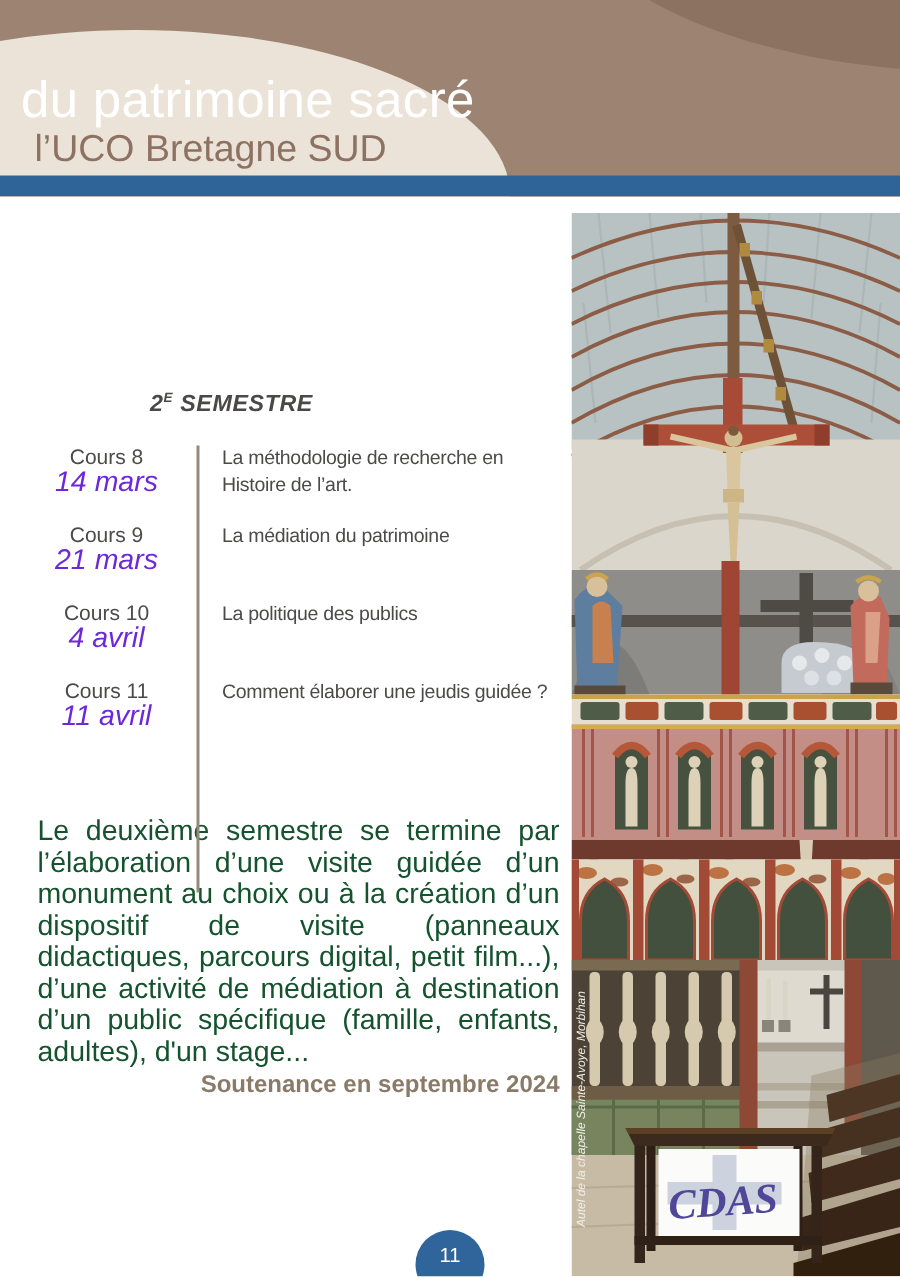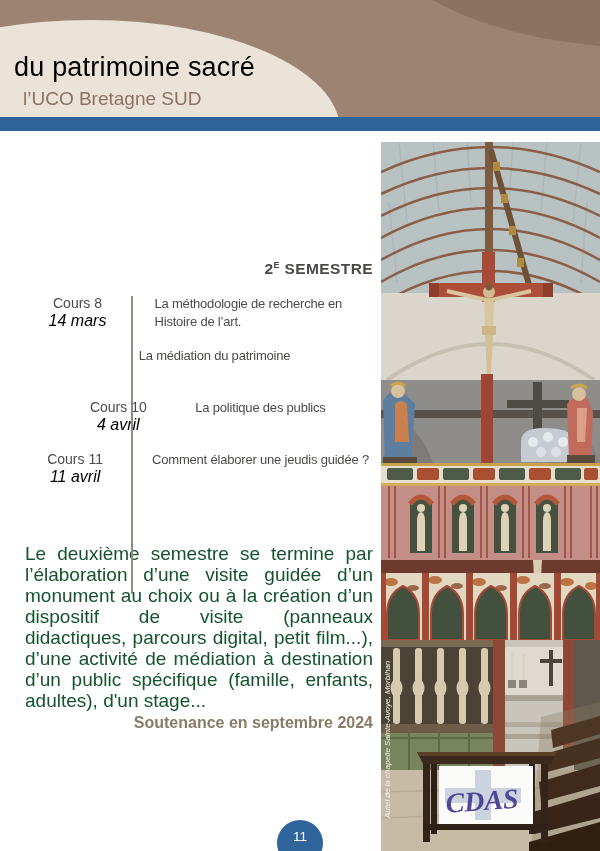--- a/index.html
+++ b/index.html
@@ -5,37 +5,37 @@
   html,body{margin:0;padding:0;background:#fff;}
   .page{position:relative;width:600px;height:851px;background:#ffffff;overflow:hidden;
         font-family:"Liberation Sans",sans-serif;}
 
   
   .header{position:absolute;left:0;top:0;width:600px;height:131px;background:#9d8371;overflow:hidden;}
   .header-dark-corner{position:absolute;left:370px;top:-212px;width:560px;height:260px;
         border-radius:50%;background:#8c7260;}
   .header-blob{position:absolute;left:-160px;top:20px;width:500px;height:220px;
         border-radius:50%;background:#ebe3d8;}
-  .header-title1{position:absolute;left:14px;top:50px;font-size:27px;line-height:34px;
-        color:#000000;letter-spacing:0.2px;}
-  .header-title2{position:absolute;left:23px;top:87px;font-size:19px;line-height:24px;color:#8d7263;text-align:center;}
+  .header-title1{position:absolute;left:14px;top:50px;font-size:34px;line-height:34px;
+        color:#ffffff;letter-spacing:0.2px;}
+  .header-title2{position:absolute;left:23px;top:87px;font-size:25px;line-height:24px;color:#8d7263;text-align:center;}
   .blue-bar{position:absolute;left:0;bottom:0;width:600px;height:14px;background:#2e6498;}
 
   
   .content{position:absolute;left:25px;top:200px;width:348px;}
   .intro{margin:0;font-size:13px;line-height:20px;color:#434240;}
   .schedule-heading{margin:60px 0 0 0;width:100%;box-sizing:border-box;padding-left:75px;
-        text-align:right;font-size:15.5px;font-weight:bold;color:#4a4947;letter-spacing:0.4px;}
+        text-align:left;font-size:15.5px;font-weight:bold;color:#4a4947;letter-spacing:0.4px;font-style:italic;}
   .schedule-heading sup{font-size:9px;}
   .schedule-table{position:relative;margin-top:16px;}
   .divider{position:absolute;left:106px;top:2px;height:298px;width:2px;background:#94897d;}
-  .row{display:flex;min-height:52px;align-items:flex-start;justify-content:center;}
+  .row{display:flex;min-height:52px;align-items:flex-start;}
   .cell-left{width:92px;flex-shrink:0;text-align:center;}
   .course{font-size:14px;color:#4c4b49;line-height:18px;}
-  .date{font-size:16px;font-style:italic;color:#000000;line-height:17px;}
+  .date{font-size:19px;font-style:italic;color:#6d28d9;line-height:17px;}
   .cell-right{padding-left:31px;}
   .title{font-size:13px;letter-spacing:-0.2px;color:#4c4b49;line-height:18px;white-space:nowrap;padding-top:1px;}
   .row.wrap .title{white-space:normal;max-width:212px;}
 
   .outro{margin:41px 0 0 0;text-align:justify;font-size:19px;line-height:21px;color:#14532d;}
   .closing{margin:3px 0 0 0;text-align:right;font-size:16px;font-weight:bold;color:#8a7b69;}
 
   
   .page-badge{position:absolute;left:277px;top:820px;width:46px;height:46px;border-radius:50%;
         background:#30659c;color:#ffffff;text-align:center;font-size:13.5px;line-height:34px;}
@@ -68,20 +68,24 @@
         <div class="cell-left">
           <div class="course">Cours 8</div>
           <div class="date">14 mars</div>
         </div>
         <div class="cell-right">
           <div class="title">La méthodologie de recherche en Histoire de l’art.</div>
         </div>
       </div>
 
       <div class="row">
+        <div class="cell-left">
+          <div class="course">Cours 9</div>
+          <div class="date">21 mars</div>
+        </div>
         <div class="cell-right">
           <div class="title">La médiation du patrimoine</div>
         </div>
       </div>
 
       <div class="row">
         <div class="cell-left">
           <div class="course">Cours 10</div>
           <div class="date">4 avril</div>
         </div>

